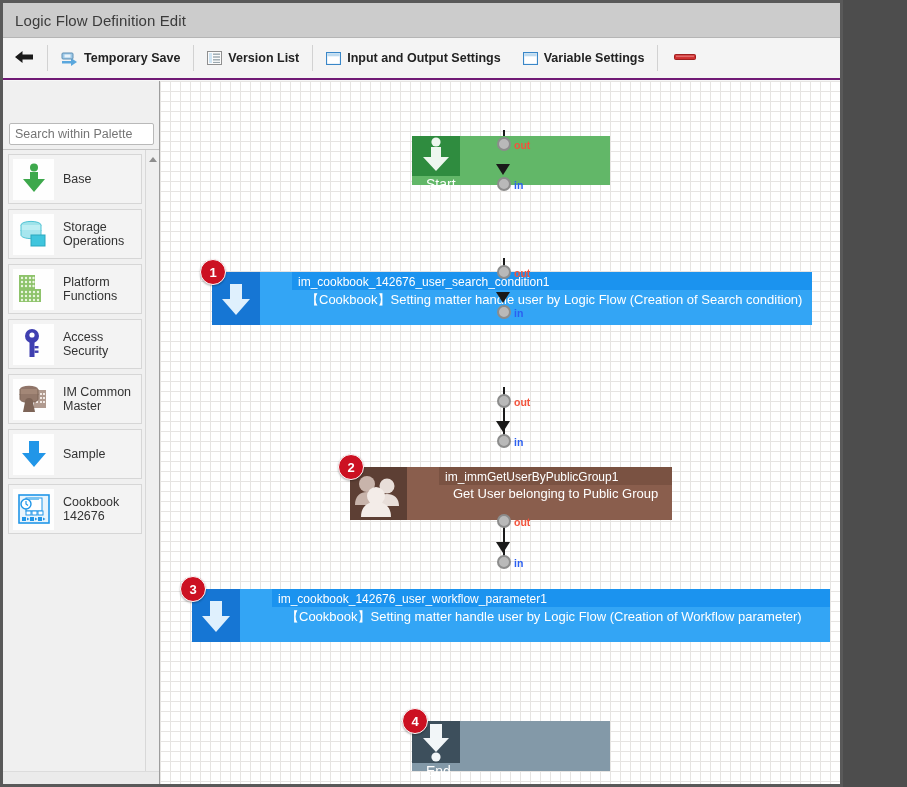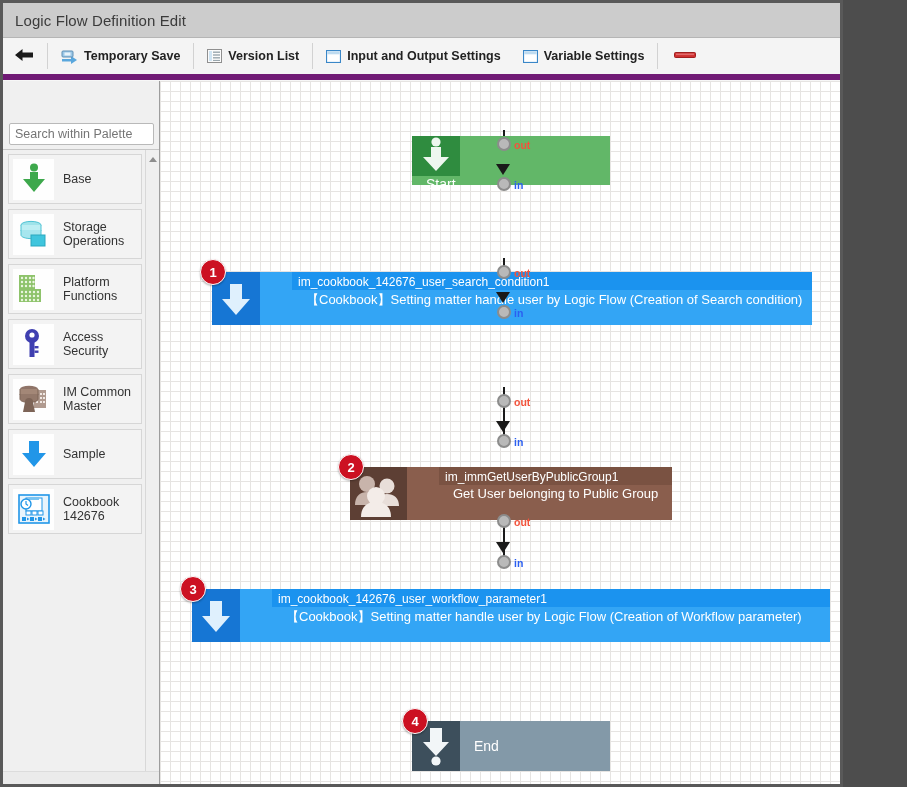--- a/index.html
+++ b/index.html
@@ -18,21 +18,21 @@
     display:flex;align-items:center;
     box-sizing:border-box;
   }
   .titlebar .title{
     padding-left:12px;font-size:15px;color:#3b3b3b;
     letter-spacing:.1px;
   }
   
   .toolbar{
     height:42px;background:#f4f4f4;
-    border-bottom:6px solid #701a75;
+    border-bottom:2px solid #701a75;
     display:flex;align-items:center;
     box-sizing:border-box;
     font-size:12.5px;font-weight:bold;color:#222;
   }
   .tb-back{
     width:42px;height:100%;
     display:flex;align-items:center;justify-content:center;
     cursor:pointer;
   }
   .tb-sep{width:1px;height:26px;background:#d2d2d2;margin:0 2px;}
@@ -483,21 +483,21 @@
             <path d="M13,5 L25,5 L25,20 L33,20 L19,36 L5,20 L13,20 Z" fill="#dff0fd"></path>
           </svg>
         </div>
         <div class="node-body">
           <div class="node-title" style="background:#1b93ef;">im_cookbook_142676_user_workflow_parameter1</div>
           <div class="node-desc">【Cookbook】Setting matter handle user by Logic Flow (Creation of Workflow parameter)</div>
         </div>
       </div>
 
       <div class="badge" style="left:242px;top:627px;">4</div>
-      <div class="node" style="left:252px;top:640px;width:198px;height:50px;background:#8399a8;">
+      <div class="node" style="left:252px;top:640px;width:198px;height:50px;background:#8399a8;flex-direction:column;">
         <div class="node-ico" style="width:48px;background:#3d4f5c;">
           <svg width="38" height="42" viewBox="0 0 38 42">
             <path d="M13,3 L25,3 L25,17 L32,17 L19,31 L6,17 L13,17 Z" fill="#f2f6f8"></path>
             <circle cx="19" cy="36" r="4.6" fill="#f2f6f8"></circle>
           </svg>
         </div>
         <div class="node-single">End</div>
       </div>
 
     </div>

